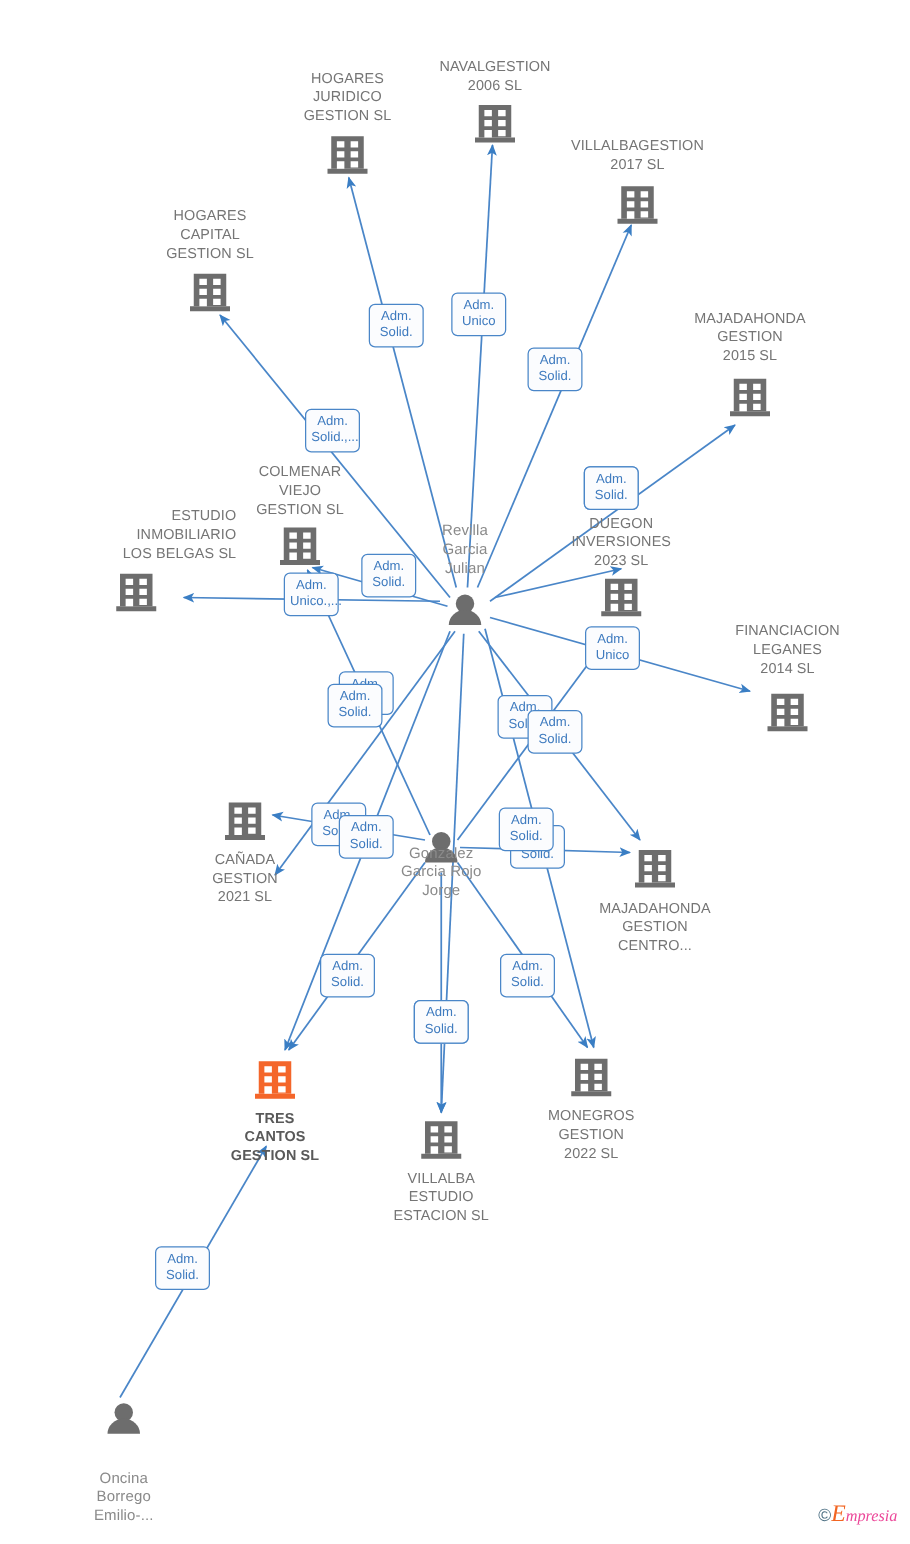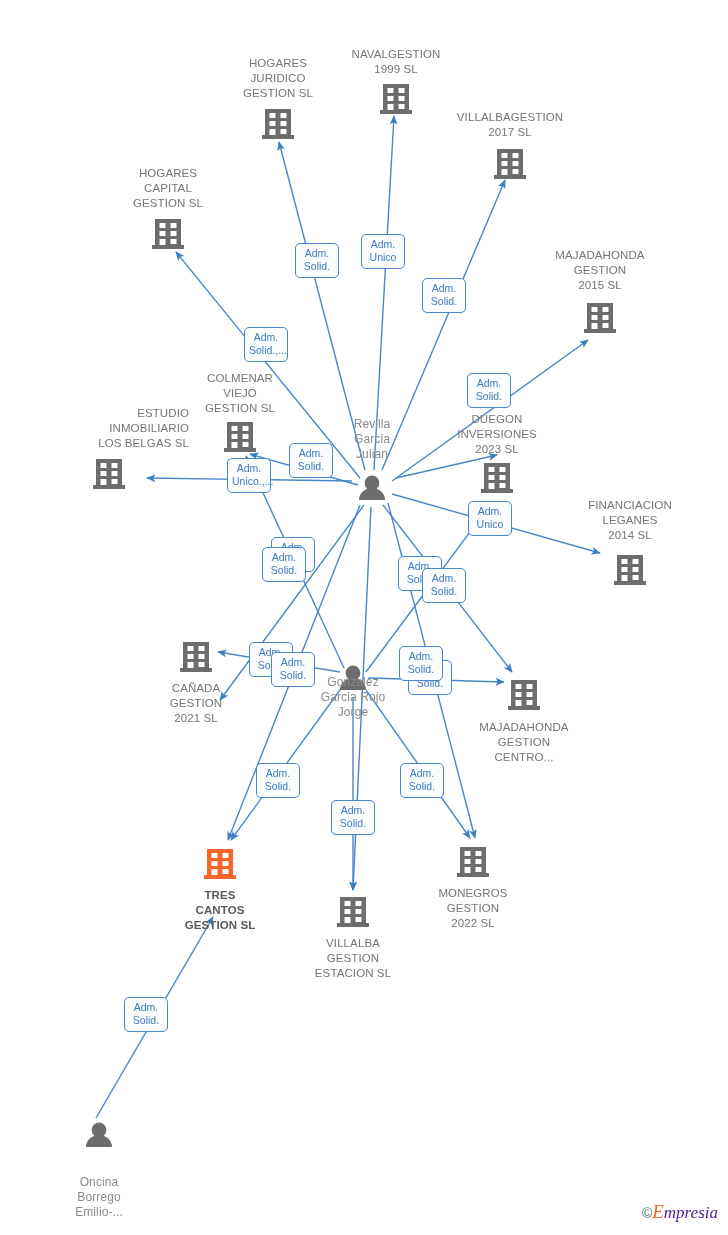--- a/index.html
+++ b/index.html
@@ -72,23 +72,23 @@
     font-size: 14px;
     color: #4a6e82;
     font-family: "Liberation Sans", sans-serif;
   }
   .watermark .ebrand {
     color: #f26522;
     font-style: italic;
     font-size: 19px;
   }
   .watermark .restbrand {
-    color: #4c1d95;
+    color: #ec4899;
     font-style: italic;
-    font-size: 17px;
+    font-size: 13px;
   }
 </style>
 </head>
 <body>
 
 <div id="graph-root">
 
   <svg class="graph-canvas" id="graph-svg" viewBox="0 0 728 1235" xmlns="http://www.w3.org/2000/svg">
     <defs>
       <marker id="arrowhead" markerWidth="7" markerHeight="7" refX="6" refY="3.2" orient="auto" markerUnits="strokeWidth">
@@ -317,21 +317,21 @@
           <path d="M 86 1147 a 13 12 0 0 1 26 0 Z" fill="#6d6d6d"></path>
         </g>
       </g>
   </svg>
 
   <div id="labels-layer">
       <div class="node-label" style="left: 198px; top: 56px; width: 160px;">HOGARES
 JURIDICO
 GESTION  SL</div>
       <div class="node-label" style="left: 316px; top: 47px; width: 160px;">NAVALGESTION
-1999 SL</div>
+2006 SL</div>
       <div class="node-label" style="left: 430px; top: 110px; width: 160px;">VILLALBAGESTION
 2017  SL</div>
       <div class="node-label" style="left: 520px; top: 248px; width: 160px;">MAJADAHONDA
 GESTION
 2015  SL</div>
       <div class="node-label" style="left: 88px; top: 166px; width: 160px;">HOGARES
 CAPITAL
 GESTION  SL</div>
       <div class="node-label" style="left: 160px; top: 371px; width: 160px;">COLMENAR
 VIEJO
@@ -348,21 +348,21 @@
       <div class="node-label" style="left: 116px; top: 681px; width: 160px;">CAÑADA
 GESTION
 2021  SL</div>
       <div class="node-label" style="left: 444px; top: 720px; width: 160px;">MAJADAHONDA
 GESTION
 CENTRO...</div>
       <div class="node-label highlight" style="left: 140px; top: 888px; width: 160px;">TRES
 CANTOS
 GESTION  SL</div>
       <div class="node-label" style="left: 273px; top: 936px; width: 160px;">VILLALBA
-GESTION
+ESTUDIO
 ESTACION  SL</div>
       <div class="node-label" style="left: 393px; top: 886px; width: 160px;">MONEGROS
 GESTION
 2022  SL</div>
       <div class="node-label person" style="left: 292px; top: 417px; width: 160px;">Revilla
 Garcia
 Julian</div>
       <div class="node-label person" style="left: 273px; top: 675px; width: 160px;">Gonzalez
 Garcia Rojo
 Jorge</div>

